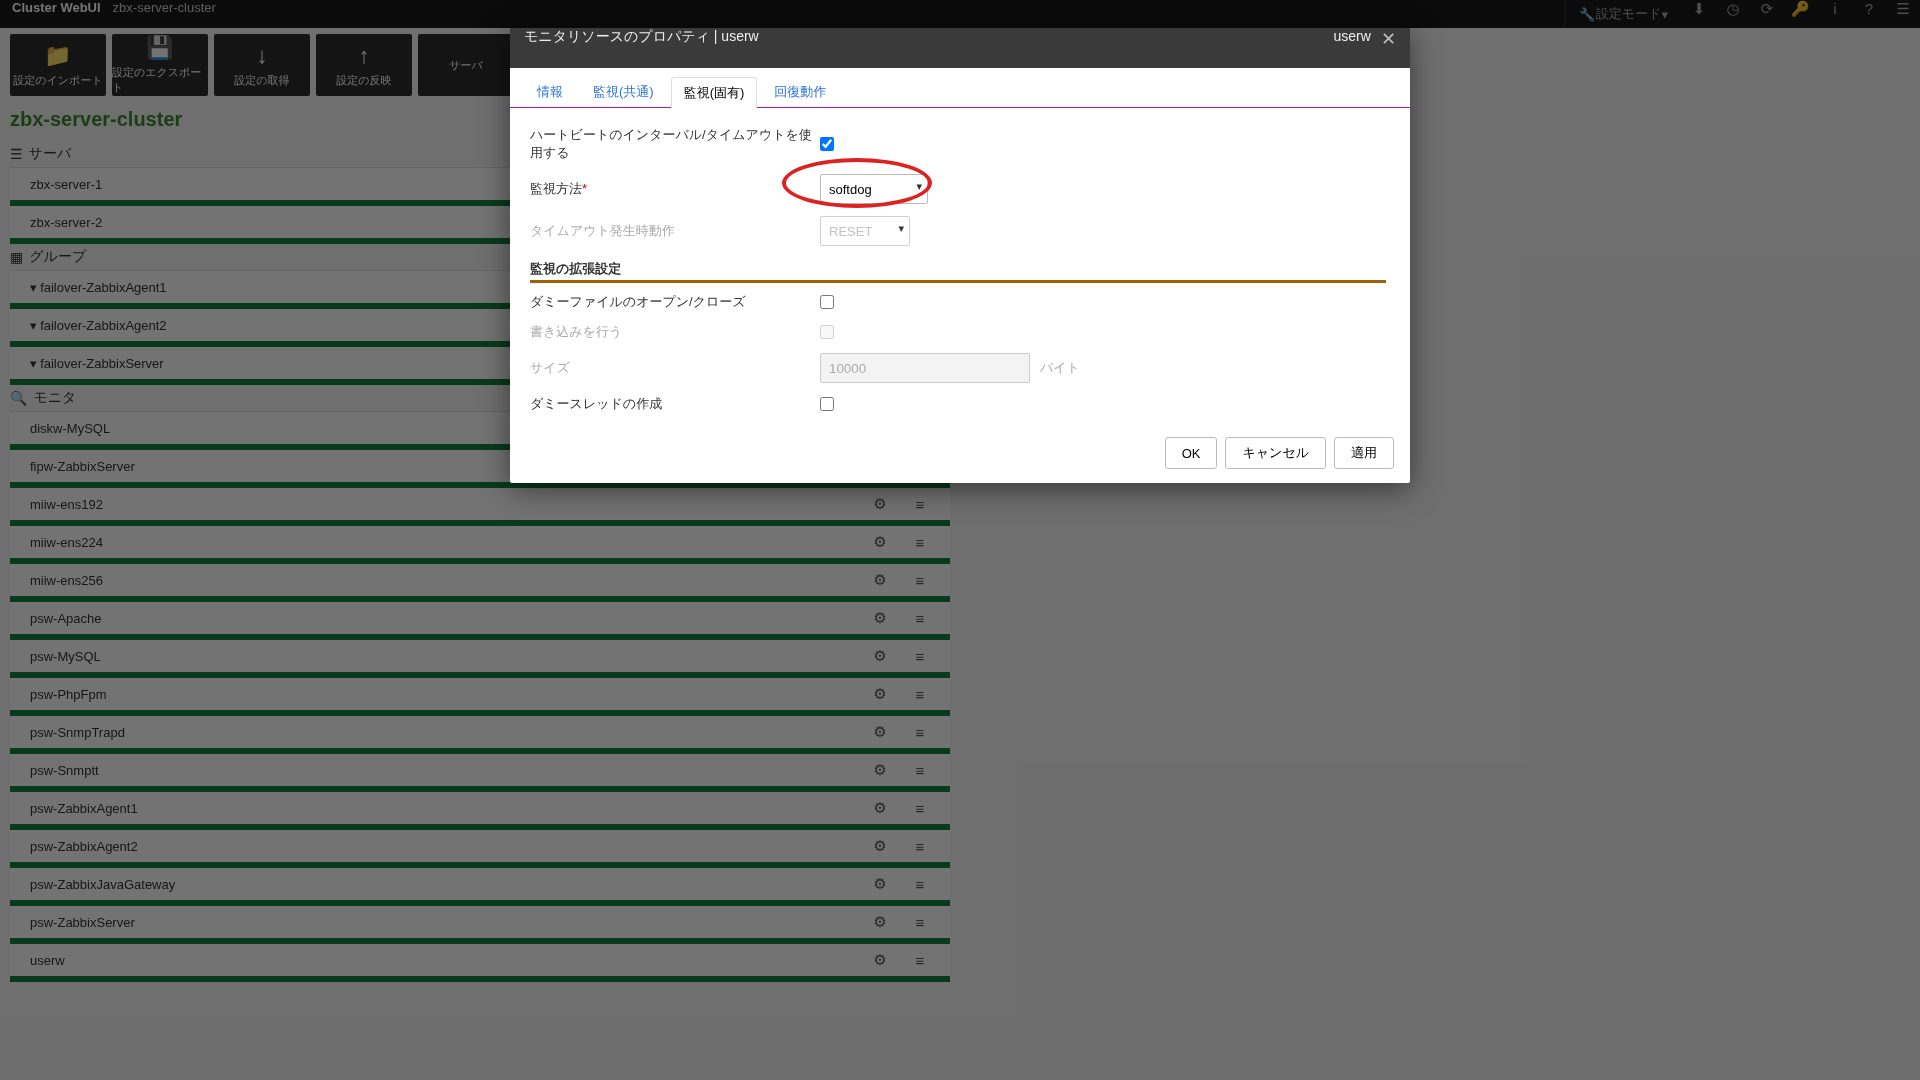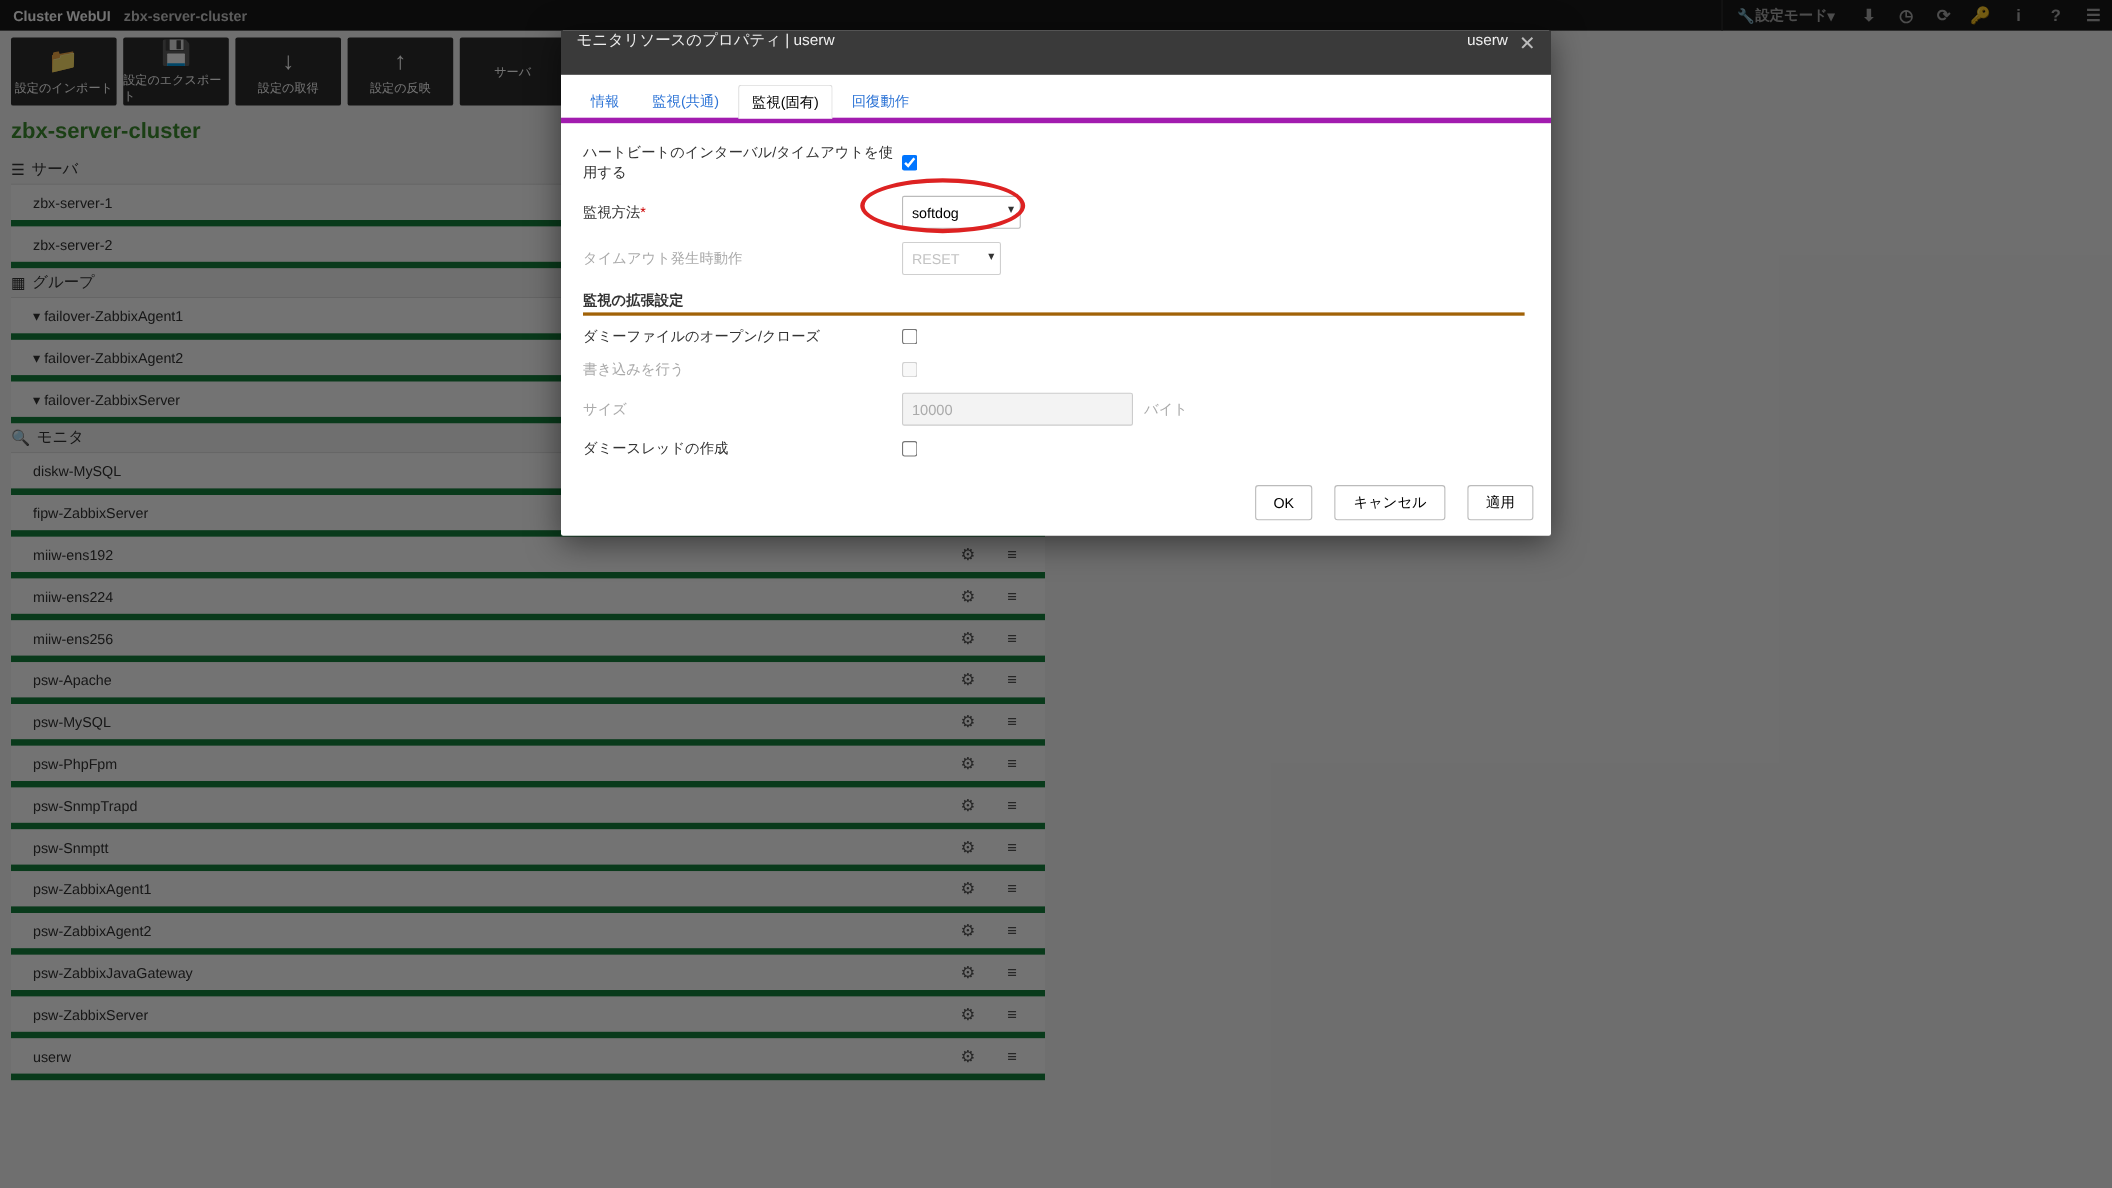--- a/index.html
+++ b/index.html
@@ -1,19 +1,19 @@
 <!DOCTYPE html>
 <html><head>
 <meta charset="utf-8">
 <style>
 * { margin:0; padding:0; box-sizing:border-box; font-family:"Meiryo","Hiragino Kaku Gothic Pro",sans-serif; }
 body { width:1920px; height:1080px; background:#f5f5f5; position:relative; overflow:hidden; }
 
 
-.topbar { height:28px; background:#1a1a1a; color:#bbb; display:flex; align-items:center; font-size:13px;font-weight:bold; }
+.topbar { height:28px; background:#1a1a1a; color:#bbb; display:flex; font-size:13px; }
 .topbar .brand { padding:0 12px; color:#ddd; }
 .topbar .brand b { color:#fff; }
 .topbar .clustername { color:#ccc; }
 .topbar .spacer { flex:1; }
 .topbar .mode { padding:0 14px; border-left:1px solid #333; height:100%; display:flex; align-items:center; color:#aaa; cursor:pointer; }
 .topbar .ticon { width:34px; text-align:center; color:#aaa; font-size:15px; cursor:pointer; }
 
 
 .toolbar { display:flex; gap:6px; padding:6px 10px 0 10px; background:#f5f5f5; }
 .tbtn { width:96px; height:62px; background:#2d2d2d; color:#fff; display:flex; flex-direction:column; align-items:center; justify-content:center; font-size:11px; border-radius:2px; cursor:pointer; }
@@ -29,40 +29,40 @@
 .row .rlabel { flex:1; }
 .row .gear, .row .menu { width:40px; text-align:center; color:#555; font-size:15px; cursor:pointer; }
 
 
 .overlay { position:absolute; inset:0; background:rgba(0,0,0,0.55); display:flex; justify-content:center; }
 .modal { margin-top:28px; width:900px; background:#fff; border-radius:2px; box-shadow:0 6px 30px rgba(0,0,0,0.5); height:fit-content; }
 .modal-head { height:40px; background:#3a3a3a; color:#eee; display:flex; align-items:flex-start; padding:0 14px; font-size:14px; }
 .modal-head .mh-spacer { flex:1; }
 .modal-head .mh-close { color:#bbb; font-size:18px; margin-left:10px; cursor:pointer; }
 
-.tabs { display:flex; border-bottom:5px solid #a21caf; padding:8px 14px 0 14px; gap:4px; font-size:13px; }
+.tabs { display:flex; border-bottom:1px solid #a21caf; padding:8px 14px 0 14px; gap:4px; font-size:13px; }
 .tab { padding:6px 12px; color:#2d74d6; cursor:pointer; border:1px solid transparent; border-bottom:none; }
 .tab.active { color:#000000; border-color:#ddd; border-radius:3px 3px 0 0; background:#fff; position:relative; top:1px; }
 
 .modal-body { padding:12px 24px 8px 20px; font-size:13px; color:#333; }
 .frow { display:flex; align-items:center; padding:6px 0; }
 .frow .flabel { width:290px; color:#333; }
 .frow.disabled .flabel, .frow.disabled input, .frow.disabled select, .frow.disabled .unit { color:#aaa; }
 .req { color:#c00; }
 .sel { height:30px; border:1px solid #bbb; border-radius:2px; padding:0 22px 0 8px; background:#fff; font-size:13px; appearance:none; -webkit-appearance:none; position:relative; }
 .sel-wrap { position:relative; display:inline-block; }
 .sel-wrap::after { content:"▾"; position:absolute; right:6px; top:6px; pointer-events:none; font-size:11px; color:#333; }
 .txt { height:30px; width:210px; border:1px solid #ccc; border-radius:2px; padding:0 8px; background:#f3f3f3; color:#aaa; }
 .chk { width:14px; height:14px; }
 .subhdr { font-weight:bold; padding-top:8px; padding-bottom:2px; border-bottom:3px solid #a16207; margin-bottom:4px; }
 .unit { margin-left:10px; color:#666; }
 
 .circle-mark { position:absolute; border:4px solid #d22; border-radius:50%/50%; width:150px; height:50px; pointer-events:none; }
 
-.modal-foot { padding:10px 16px 14px 16px; display:flex; justify-content:flex-end; gap:20px; }
+.modal-foot { padding:10px 16px 14px 16px; display:flex; justify-content:flex-end; gap:8px; }
 .mbtn { border:1px solid #bbb; background:#fff; padding:6px 16px; font-size:13px; border-radius:3px; cursor:pointer; }
 
 
 .i-folder::before{content:"📁";} .i-disk::before{content:"💾";}
 .i-gear::before{content:"⚙";} .i-menu::before{content:"≡";}
 </style>
 </head>
 <body>
 
 <div class="topbar">

